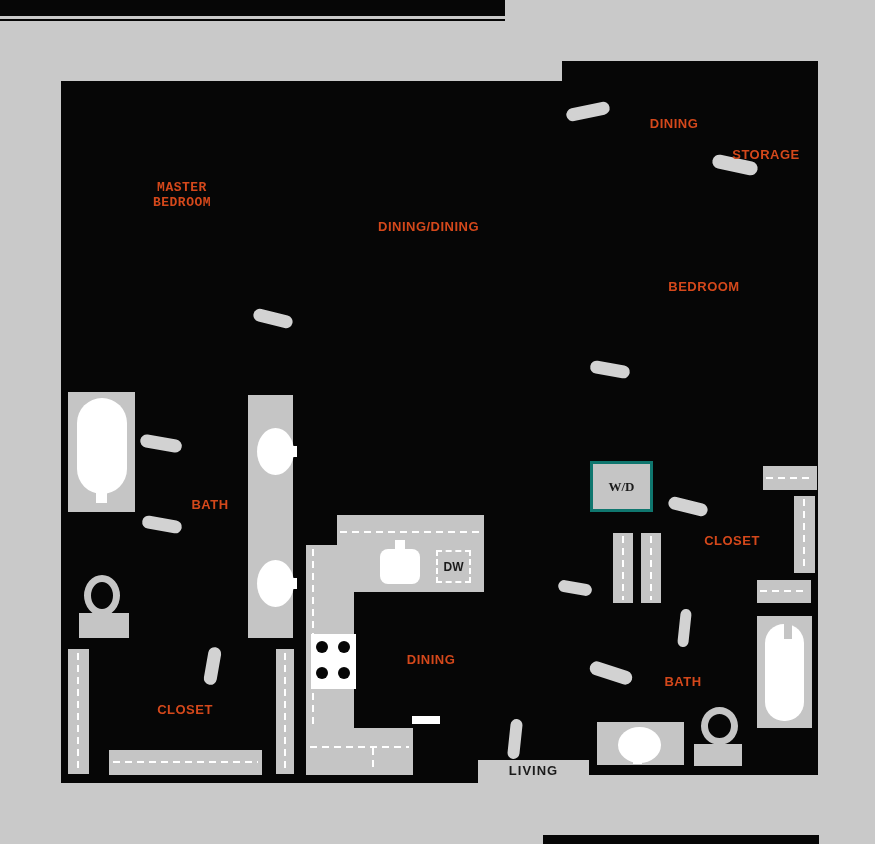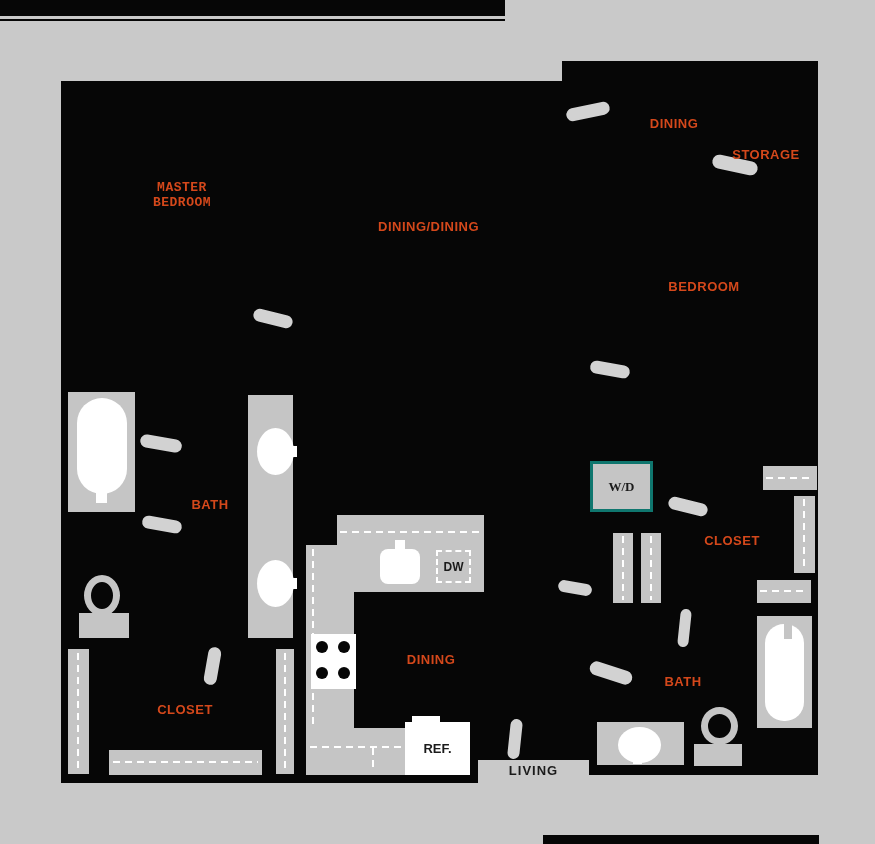--- a/index.html
+++ b/index.html
@@ -85,23 +85,20 @@
     <div class="burner" style="left:5px;top:7px;"></div>
     <div class="burner" style="left:27px;top:7px;"></div>
     <div class="burner" style="left:5px;top:33px;"></div>
     <div class="burner" style="left:27px;top:33px;"></div>
   </div>
   <div class="abs fix" style="left:306px;top:728px;width:107px;height:47px;">
     <div class="dash-h" style="left:4px;top:18px;width:99px;"></div>
     <div class="dash-v" style="left:66px;top:20px;height:24px;"></div>
   </div>
   <div class="abs white" style="left:412px;top:716px;width:28px;height:8px;"></div>
-  <div class="abs white" style="left:405px;top:722px;width:65px;height:53px;">
-    <div class="dark-label" style="left:0;top:19px;width:65px;">REF.</div>
-  </div>
 
   <div class="abs fix" style="left:590px;top:461px;width:63px;height:51px;border:3px solid #0f766e;box-sizing:border-box;font-family:Liberation Serif, serif;">
     <div class="dark-label" style="left:0;top:15px;width:57px;">W/D</div>
   </div>
 
   <div class="abs fix" style="left:613px;top:533px;width:20px;height:70px;">
     <div class="dash-v" style="left:9px;top:3px;height:64px;"></div>
   </div>
   <div class="abs fix" style="left:641px;top:533px;width:20px;height:70px;">
     <div class="dash-v" style="left:9px;top:3px;height:64px;"></div>

